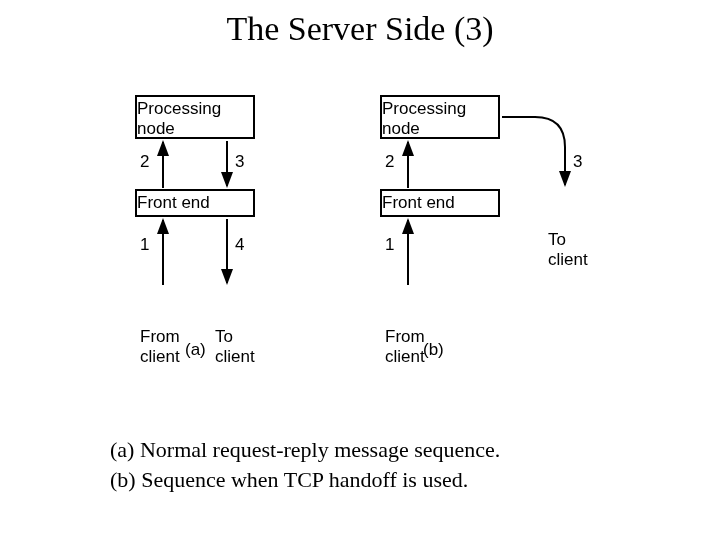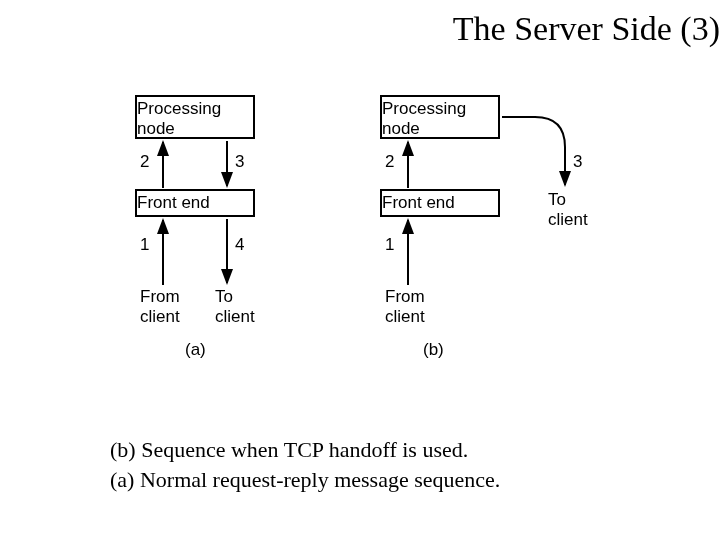--- a/index.html
+++ b/index.html
@@ -14,21 +14,21 @@
   .slide {
     position: relative;
     width: 720px;
     height: 540px;
   }
   .title {
     position: absolute;
     top: 10px;
     left: 0;
     width: 100%;
-    text-align: right;
+    text-align: center;
     font-size: 34px;
     font-weight: normal;
   }
   .diagram {
     position: absolute;
     left: 105px;
     top: 85px;
     width: 540px;
     height: 290px;
   }
@@ -45,20 +45,21 @@
   .arrow-num {
     position: absolute;
     font-family: Arial, Helvetica, sans-serif;
     font-size: 17px;
   }
   .end-label {
     position: absolute;
     font-family: Arial, Helvetica, sans-serif;
     font-size: 17px;
     line-height: 1.15;
+    margin-top: 40px;
   }
   .end-label span { display: block; }
   .fig-letter {
     position: absolute;
     font-family: Arial, Helvetica, sans-serif;
     font-size: 17px;
   }
   .caption {
     position: absolute;
     left: 110px;
@@ -149,16 +150,16 @@
       <line x1="303" y1="103" x2="303" y2="57" stroke="#000" stroke-width="2" marker-end="url(#ah)"></line>
 
       <line x1="303" y1="200" x2="303" y2="135" stroke="#000" stroke-width="2" marker-end="url(#ah)"></line>
 
       <path d="M397,32 L430,32 Q460,32 460,62 L460,100" fill="none" stroke="#000" stroke-width="2" marker-end="url(#ah)"></path>
     </svg>
 
   </div>
 
   <div class="caption">
+    <div class="caption-line">(a) Normal request-reply message sequence.</div>
     <div class="caption-line">(b) Sequence when TCP handoff is used.</div>
-    <div class="caption-line">(a) Normal request-reply message sequence.</div>
   </div>
 </div>
 
 </body></html>

